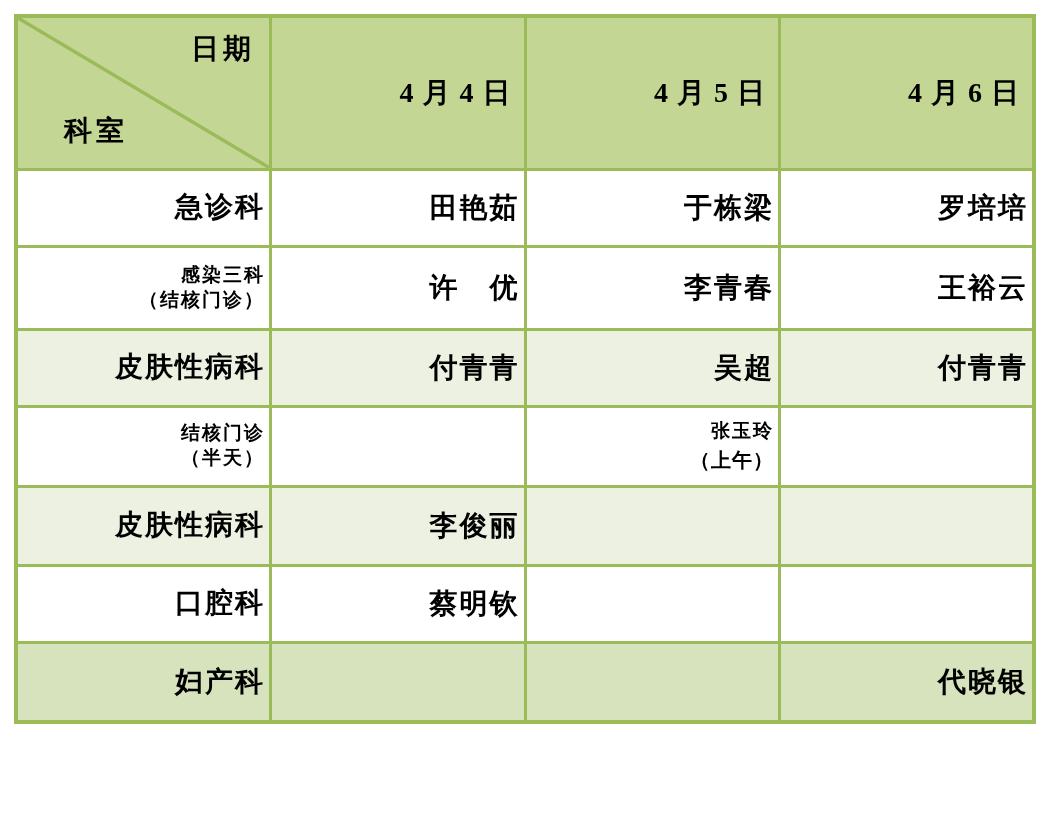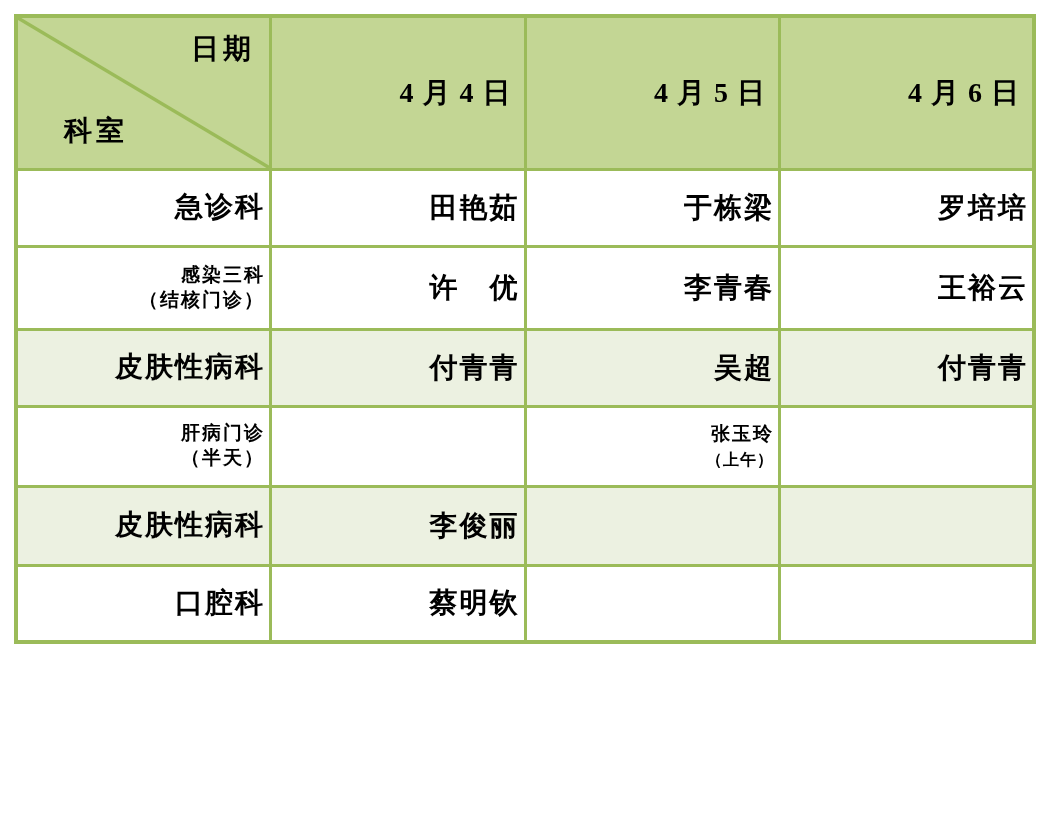--- a/index.html
+++ b/index.html
@@ -30,21 +30,21 @@
   tr.r7{height:77px;} tr.r8{height:80px;}
 
   tr.head td{background:var(--header-bg);}
   td.datehead{letter-spacing:9px;}
   tr.white td{background:#ffffff;}
   tr.pale td{background:var(--pale-bg);}
   tr.medium td{background:var(--medium-bg);}
 
   td.dept{white-space:pre-line;line-height:1.3;font-family:Liberation Serif, serif;}
   .small{font-size:19px;}
-  .note{font-size:16px;letter-spacing:1px;margin-top:3px;}
+  .note{font-size:20px;letter-spacing:1px;margin-top:3px;}
 
   td.corner{position:relative;padding:0;}
   td.corner svg{position:absolute;left:0;top:0;width:100%;height:100%;display:block;}
   .corner-label{position:absolute;letter-spacing:4px;font-weight:bold;font-size:28px;}
   .corner-date{top:12px;right:14px;}
   .corner-dept{bottom:18px;left:38px;margin-left:8px;}
 </style>
 </head>
 <body>
 
@@ -87,21 +87,21 @@
   </tr>
 
   <tr class="r4 pale">
     <td class="dept">皮肤性病科</td>
     <td>付青青</td>
     <td>吴超</td>
     <td>付青青</td>
   </tr>
 
   <tr class="r5 white">
-    <td class="dept small">肝病门诊
+    <td class="dept small">结核门诊
 （半天）</td>
     <td></td>
     <td>
       <div class="small">张玉玲</div>
       <div class="note">（上午）</div>
     </td>
     <td></td>
   </tr>
 
   <tr class="r6 pale">
@@ -111,14 +111,20 @@
     <td></td>
   </tr>
 
   <tr class="r7 white">
     <td class="dept">口腔科</td>
     <td>蔡明钦</td>
     <td></td>
     <td></td>
   </tr>
 
+  <tr class="r8 medium">
+    <td class="dept">妇产科</td>
+    <td></td>
+    <td></td>
+    <td>代晓银</td>
+  </tr>
 </tbody>
   </table>
 
 </body></html>

